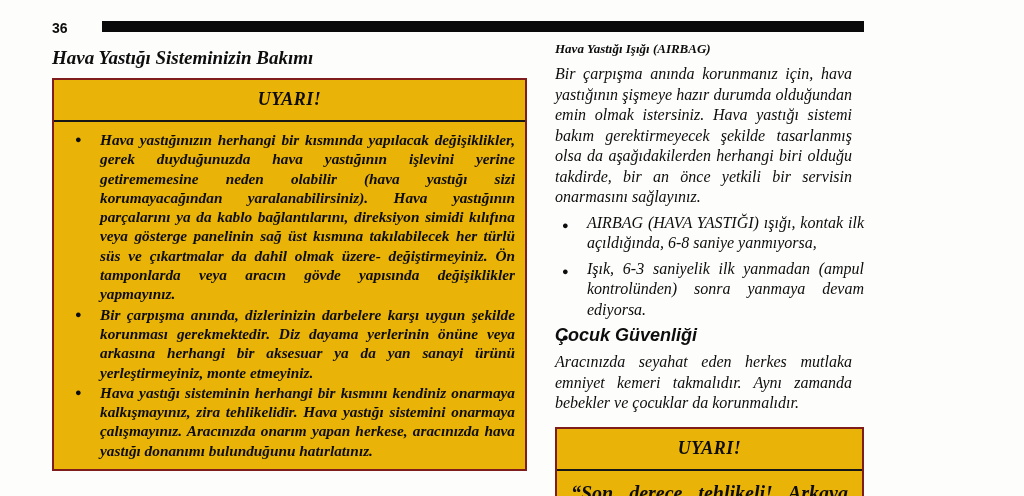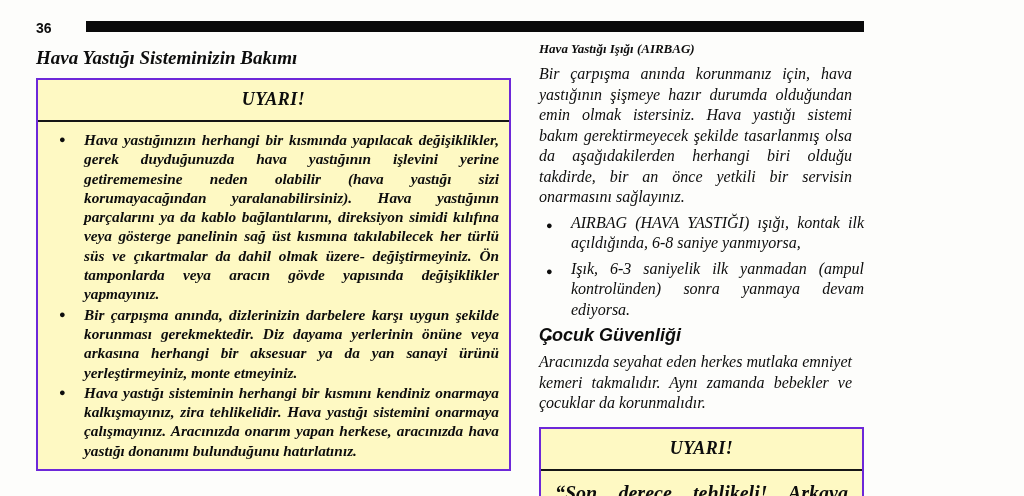--- a/index.html
+++ b/index.html
@@ -6,21 +6,21 @@
   html, body {
     margin: 0; padding: 0;
     width: 1024px; height: 496px;
     overflow: hidden;
   }
   body {
     background: #fdfdfb;
     color: #0d0d0d;
     font-family: "Liberation Serif", serif;
   }
-  .page { width: 868px; height: 496px; position: relative; }
+  .page { width: 868px; height: 496px; position: relative; padding-left: 16px; }
 
   
   .topbar {
     display: flex;
     align-items: center;
     padding: 20px 4px 0 36px;
   }
   .pagenum {
     font-family: "Liberation Sans", sans-serif;
     font-weight: bold;
@@ -51,22 +51,22 @@
     font-style: italic;
   }
 
   
   .col-left h2 {
     font-size: 19px;
     font-weight: bold;
     margin: 11px 0 9px 0;
   }
   .warnbox {
-    border: 2px solid #6d28d9;
-    background: #fef9c3;
+    border: 2px solid #7f1d1d;
+    background: #eab308;
   }
   .warntitle {
     text-align: center;
     font-weight: bold;
     font-size: 18px;
     letter-spacing: 0.5px;
     padding: 9px 0 10px 0;
     border-bottom: 2px solid #161616;
   }
   .warnlist {

